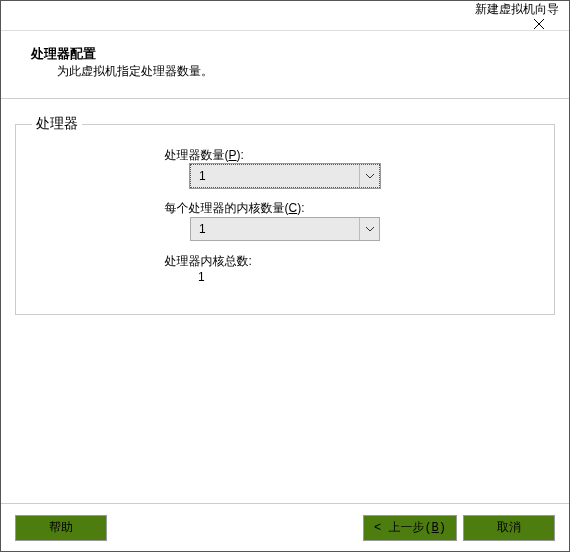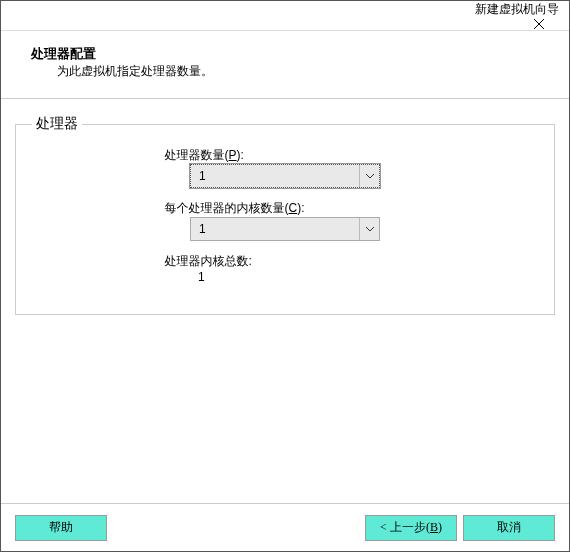--- a/index.html
+++ b/index.html
@@ -102,23 +102,23 @@
     display: flex;
     align-items: center;
     padding: 0 14px;
   }
   .footer-spacer { flex: 1; }
   .btn {
     height: 26px;
     min-width: 92px;
     padding: 0 10px;
     border: 1px solid #999;
-    background: #5eead4;
-    font-size: 12px;
-    font-family: Liberation Serif, serif;
+    background: #4d7c0f;
+    font-size: 12px;
+    font-family: Liberation Mono, monospace;
     cursor: pointer;
     margin-left: 6px;
     display: inline-flex;
     align-items: center;
     justify-content: center;
   }
   .btn:first-child { margin-left: 0; }
   .btn.help { min-width: 92px; }
   .btn .ul { text-decoration: underline; }
   .highlight-frame {

